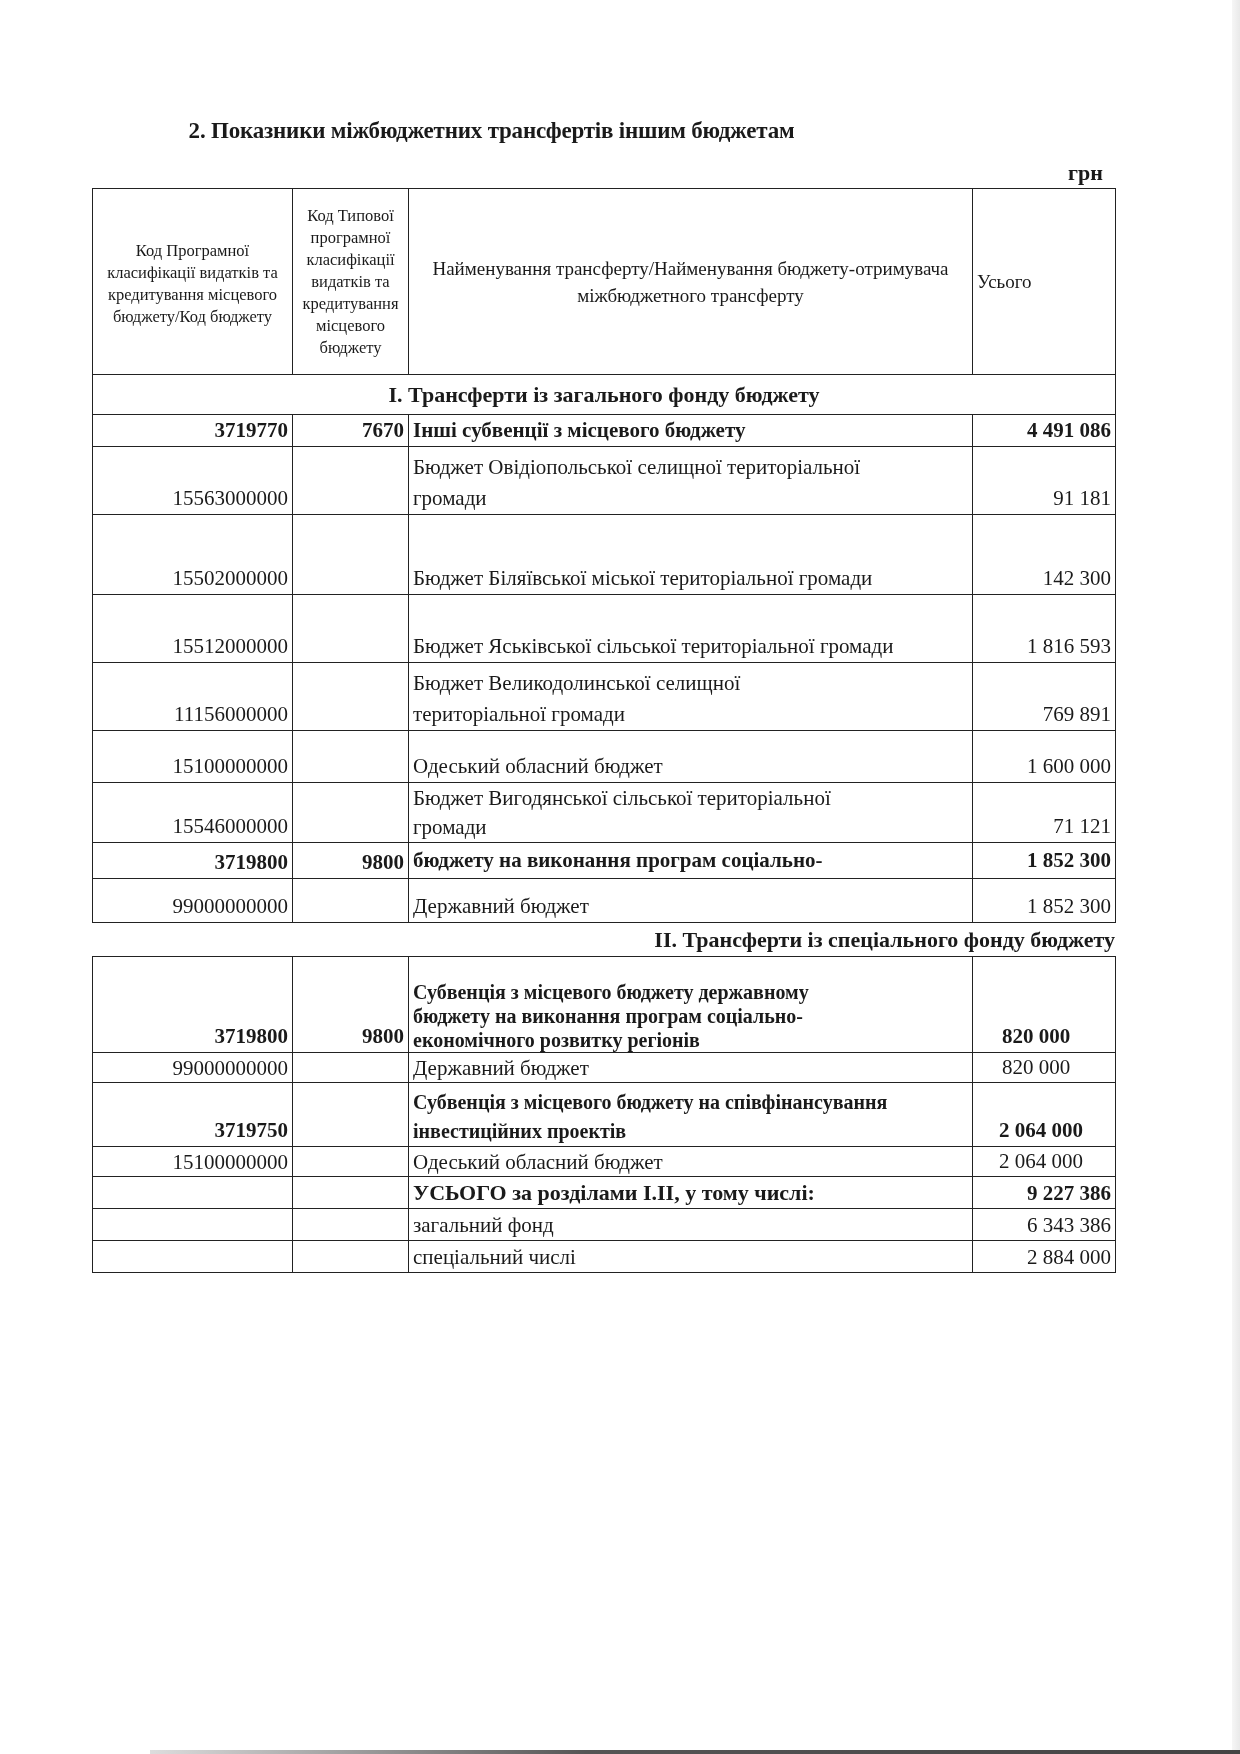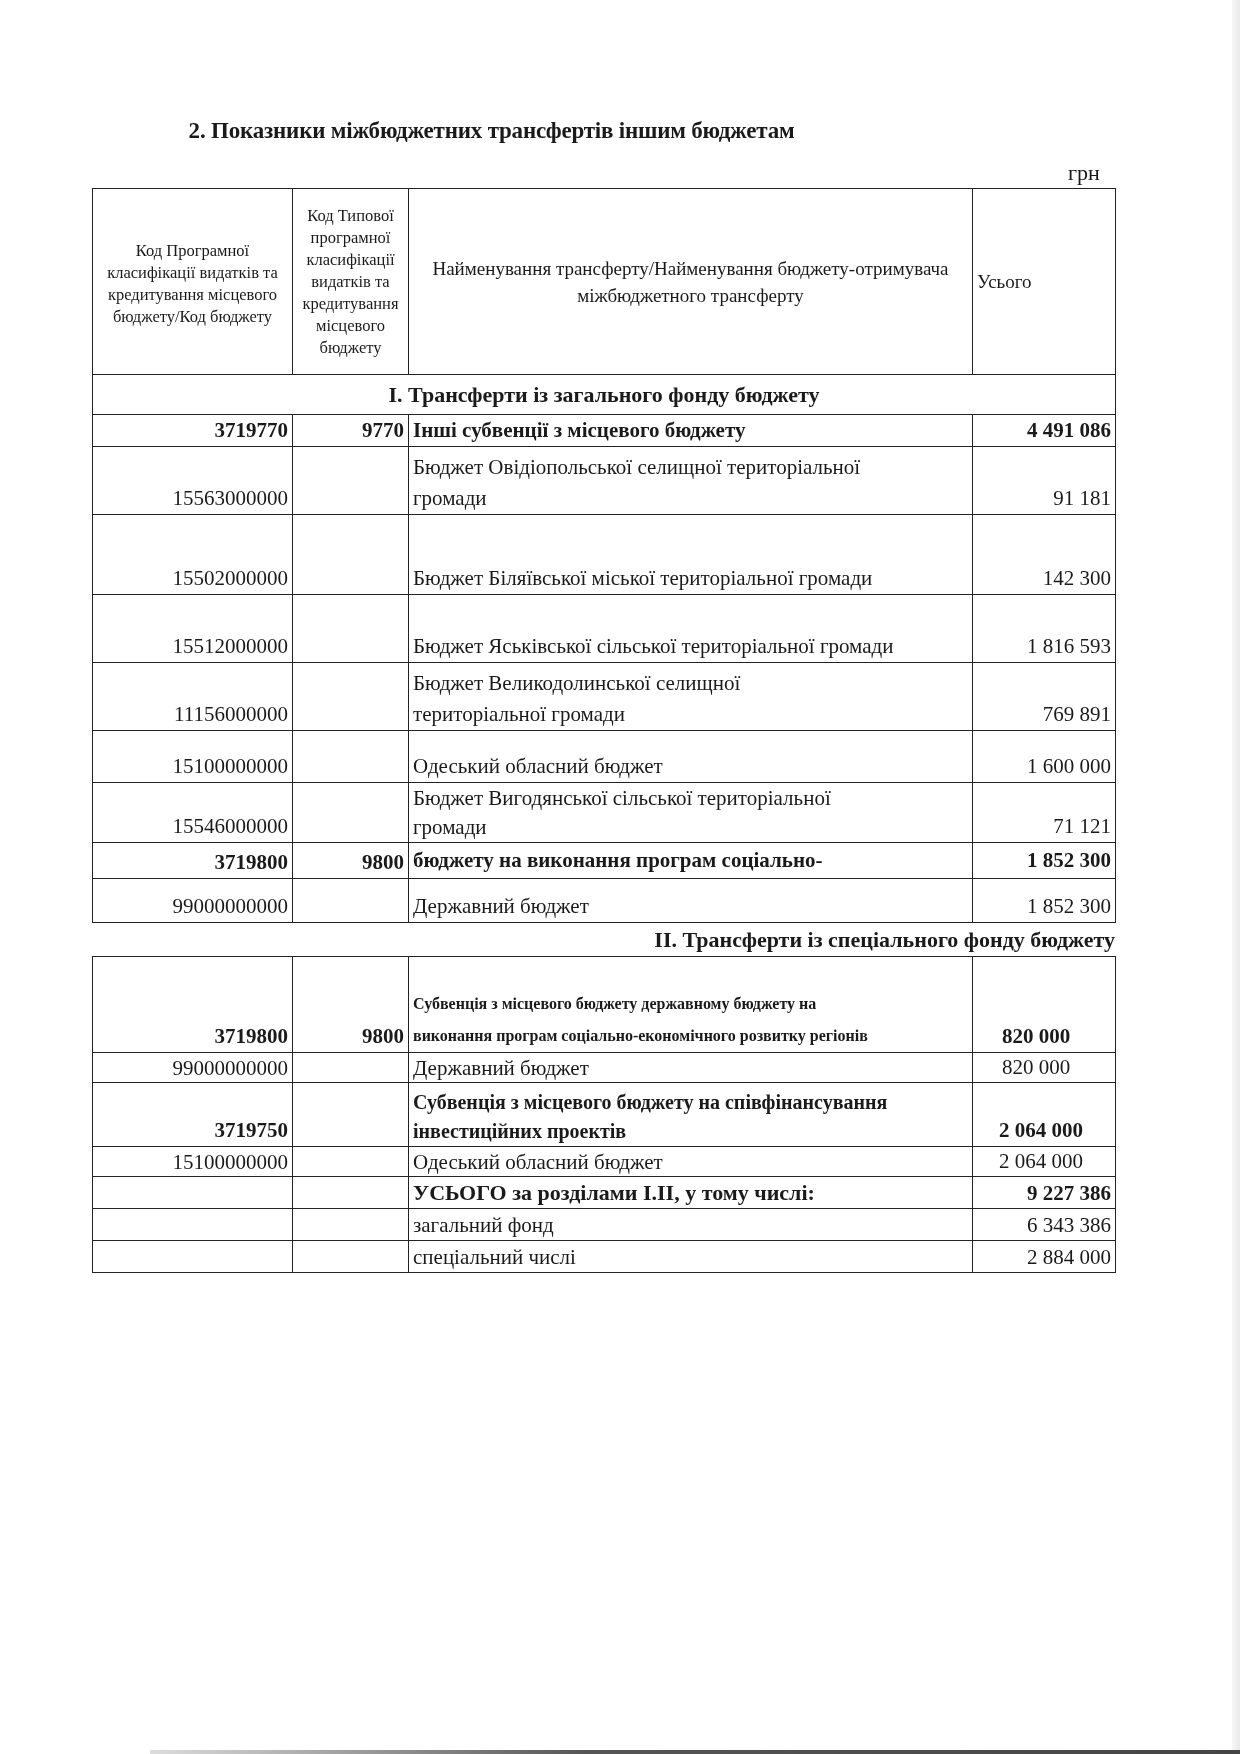--- a/index.html
+++ b/index.html
@@ -13,21 +13,21 @@
   }
   .page-edge-bottom {
     position: absolute; left: 150px; bottom: 0; width: 1090px; height: 4px;
     background: linear-gradient(to right, #ddd, #555 40%, #444);
   }
   .doc-title {
     position: absolute; top: 118px; left: 0; width: 983px; text-align: center;
     font-weight: bold; font-size: 23px; letter-spacing: -0.2px;
   }
   .unit {
-    position: absolute; top: 160px; left: 1068px; font-weight: normal; font-size: 22px;
+    position: absolute; top: 160px; left: 1068px; font-weight: bold; font-size: 22px;
   }
   table {
     position: absolute; border-collapse: collapse; table-layout: fixed;
   }
   td {
     border: 1.5px solid #222; padding: 0 4px; vertical-align: bottom; font-size: 21px;
     line-height: 31px;
   }
   col.c1 { width: 200px; } col.c2 { width: 116px; } col.c3 { width: 564px; } col.c4 { width: 143px; }
   .hdr td { vertical-align: middle; text-align: center; font-size: 16.5px; line-height: 22px; }
@@ -66,21 +66,21 @@
     <td style="padding:8px 6px 4px">Код Програмної класифікації видатків та кредитування місцевого бюджету/Код бюджету</td>
     <td style="padding:0 2px">Код Типової програмної класифікації видатків та кредитування місцевого бюджету</td>
     <td class="h3" style="padding:0 20px">Найменування трансферту/Найменування бюджету-отримувача міжбюджетного трансферту</td>
     <td class="h4">Усього</td>
   </tr>
   <tr class="sec" style="height:40px">
     <td colspan="4">I. Трансферти із загального фонду бюджету</td>
   </tr>
   <tr style="height:32px">
     <td class="r b">3719770</td>
-    <td class="r b">9770</td>
+    <td class="r b">7670</td>
     <td class="b">Інші субвенції з місцевого бюджету</td>
     <td class="num b">4 491 086</td>
   </tr>
   <tr style="height:68px">
     <td class="r">15563000000</td>
     <td class="r"></td>
     <td style="padding-right:40px">Бюджет Овідіопольської селищної територіальної громади</td>
     <td class="num">91 181</td>
   </tr>
   <tr style="height:80px">
@@ -134,21 +134,21 @@
   <colgroup>
       <col class="c1">
       <col class="c2">
       <col class="c3">
       <col class="c4">
     </colgroup>
   <tbody>
       <tr style="height:96px">
     <td class="r b">3719800</td>
     <td class="r b">9800</td>
-    <td class="b" style="line-height:32px;padding-right:100px;font-size:16px">Субвенція з місцевого бюджету державному бюджету на виконання програм соціально-економічного розвитку регіонів</td>
+    <td class="b" style="line-height:24px;padding-right:100px;font-size:20px">Субвенція з місцевого бюджету державному бюджету на виконання програм соціально-економічного розвитку регіонів</td>
     <td class="b c4-center" style="padding-right:20px">820 000</td>
   </tr>
   <tr style="height:30px">
     <td class="r" style="line-height:28px">99000000000</td>
     <td class="r"></td>
     <td style="line-height:28px">Державний бюджет</td>
     <td class="c4-center" style="line-height:28px;padding-right:20px;vertical-align:top">820 000</td>
   </tr>
   <tr style="height:64px">
     <td class="r b">3719750</td>

